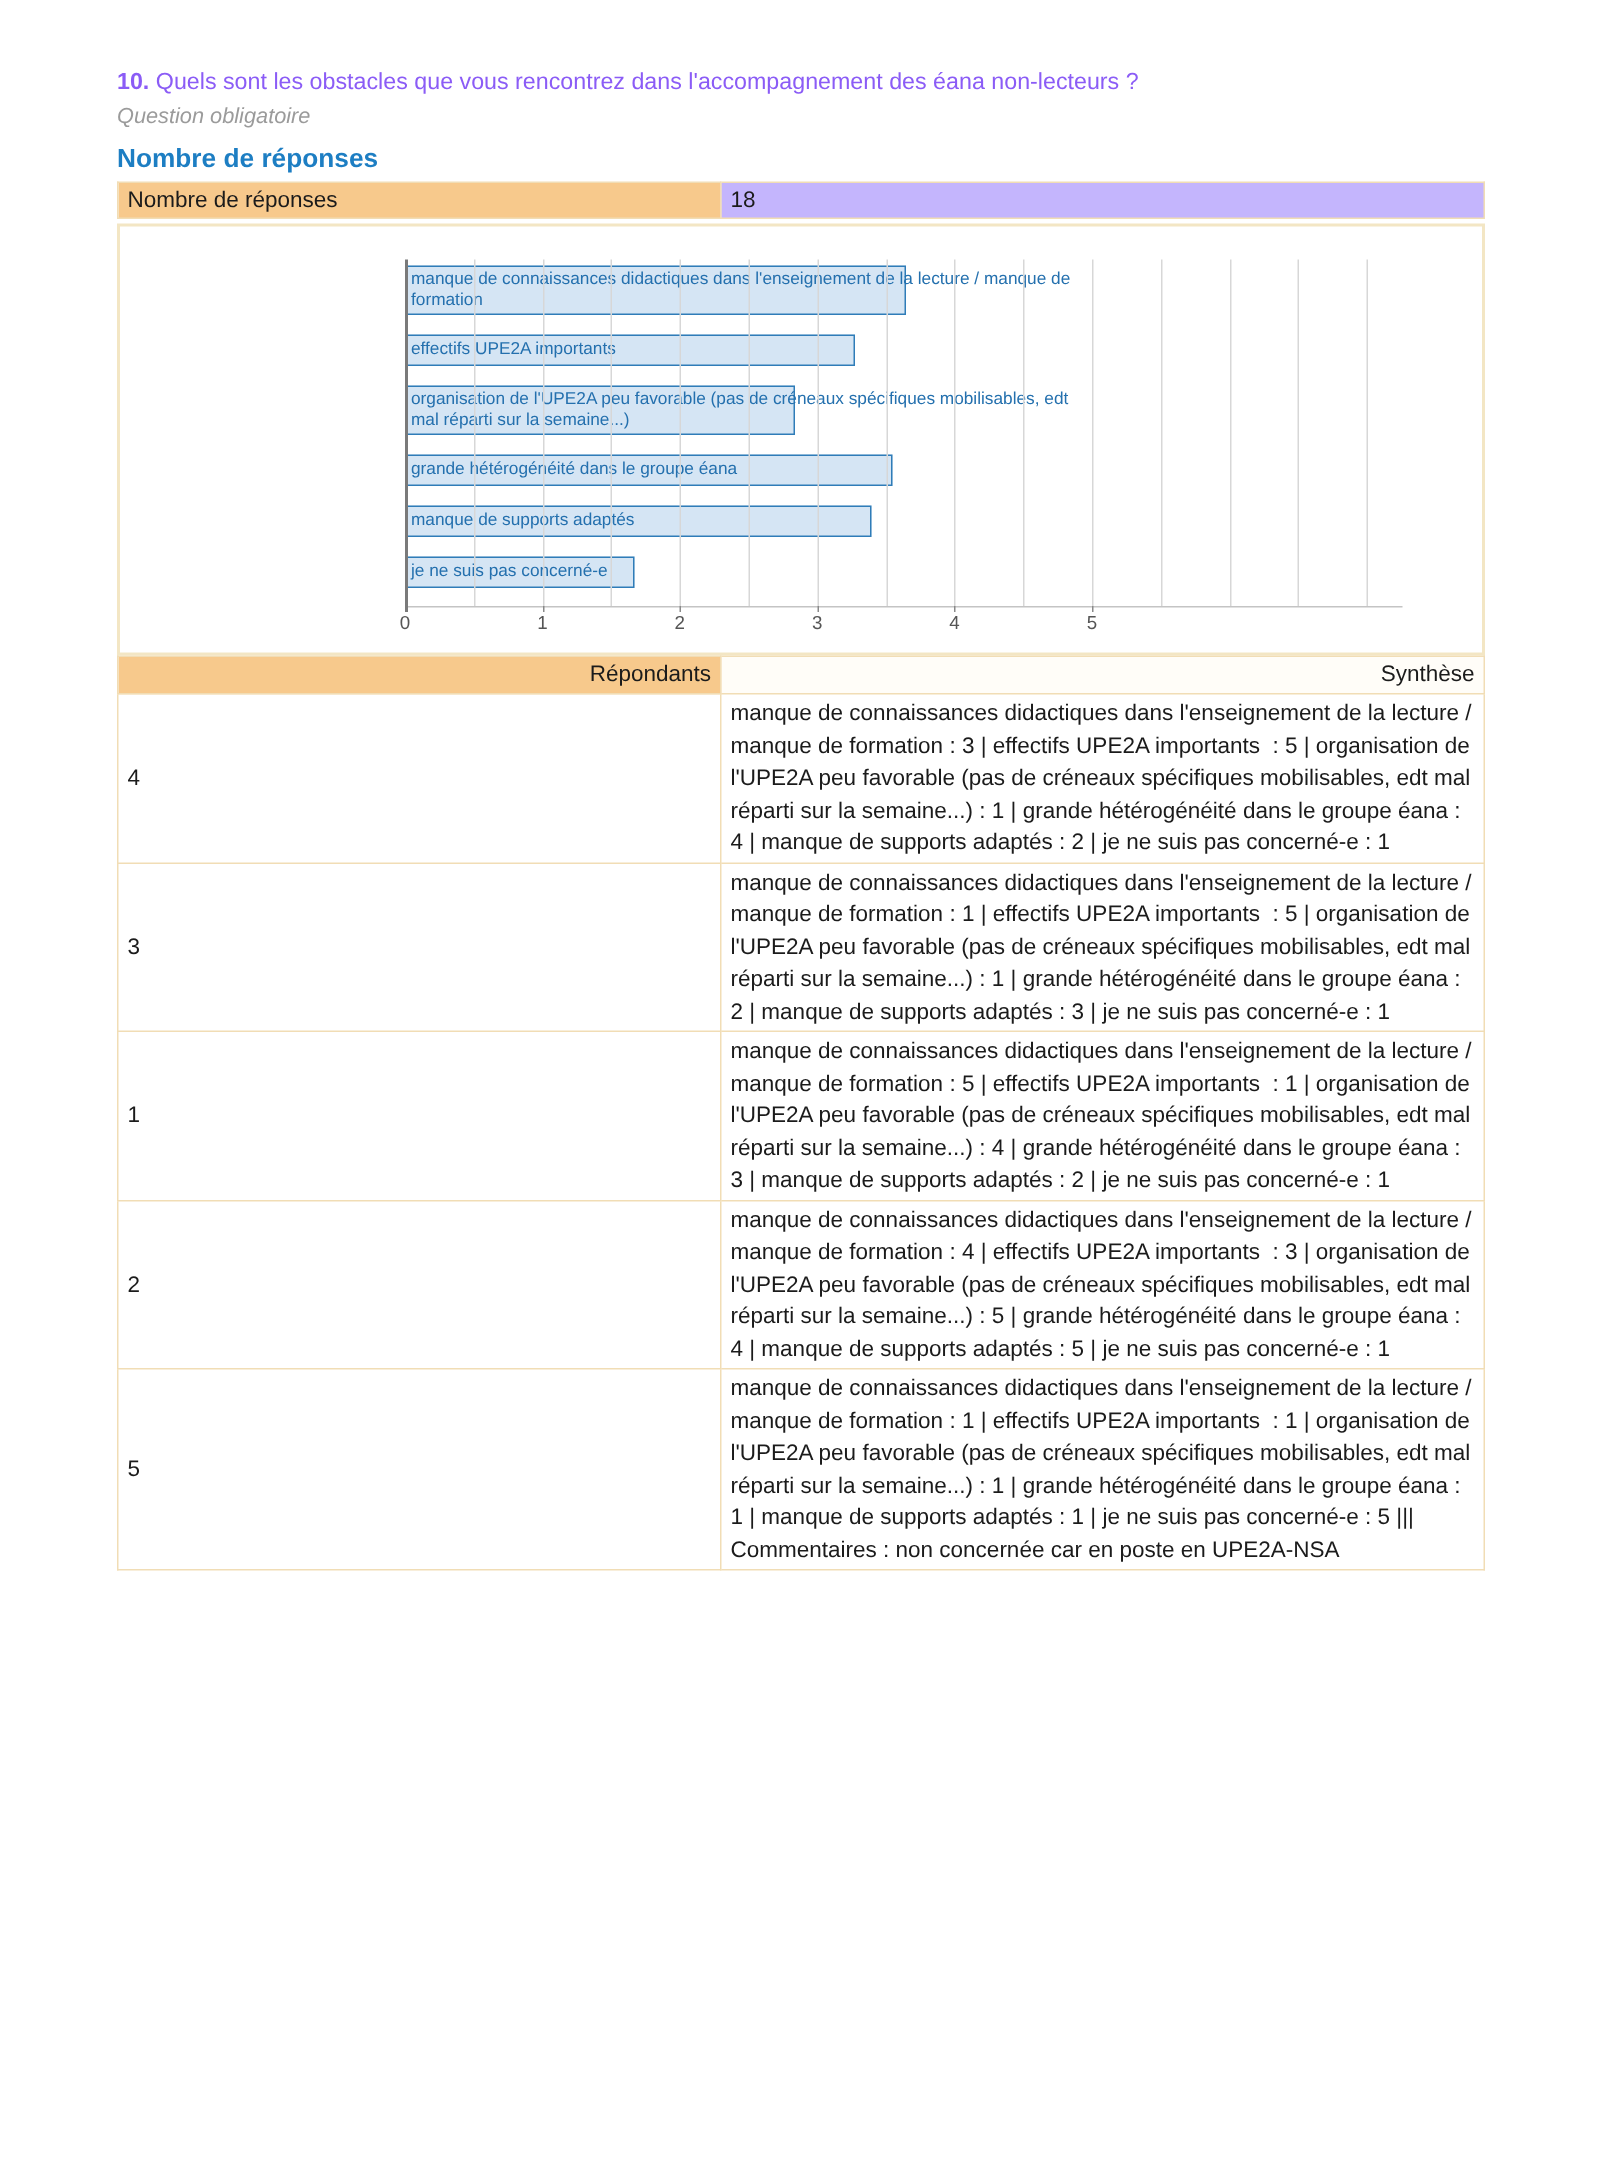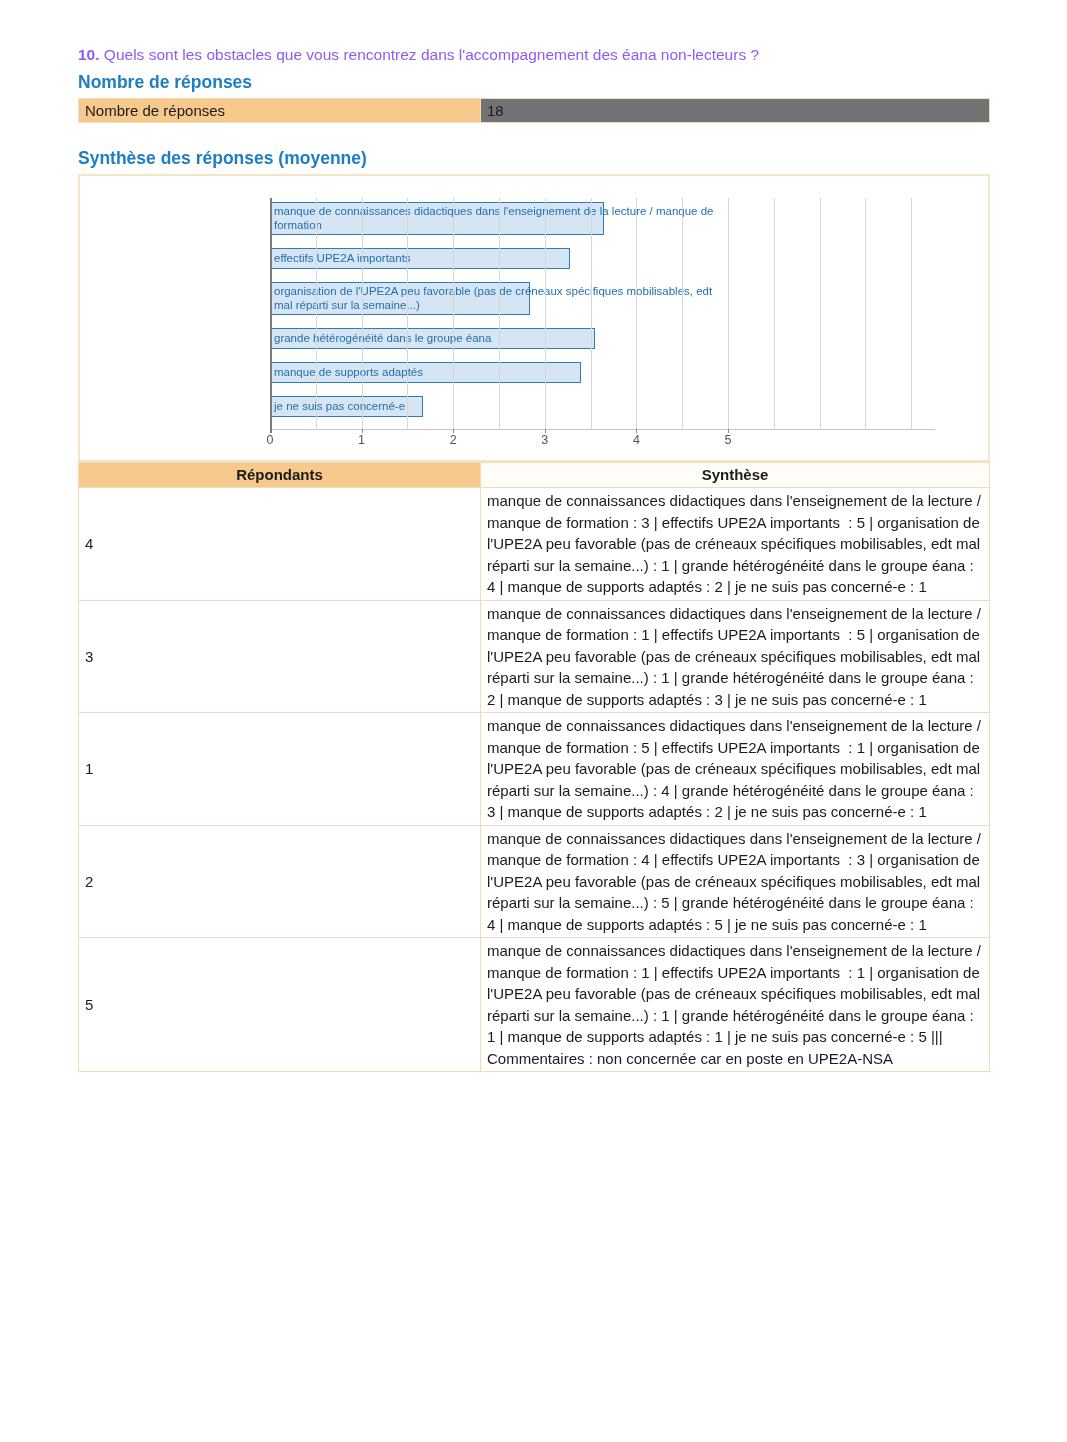--- a/index.html
+++ b/index.html
@@ -23,21 +23,21 @@
     margin: 24px 0 5px 0; line-height: 22px;
   }
   h2.section-heading.first { margin-top: 6px; }
 
   table { border-collapse: collapse; width: 912px; }
   td, th { border: 1px solid #f1ddb5; font-size: 15px; vertical-align: top; }
 
   
   .count-table td { padding: 2px 6px; line-height: 19px; }
   .count-table .label-cell { background: #f7c98c; width: 402px; }
-  .count-table .value-cell { background: #737373; }
+  .count-table .value-cell { background: #c4b5fd; }
 
   
   .chart-box {
     width: 912px; border: 2px solid #f3e6c4; background: #ffffff;
     margin-top: 3px; padding: 22px 0 10px 0;
   }
   .chart-plot {
     position: relative; margin-left: 190px; width: 665px;
     border-bottom: 1px solid #c4c4c4; padding: 4px 0 5px 0;
   }
@@ -62,49 +62,49 @@
   }
   .x-axis-ticks { position: relative; margin-left: 190px; width: 665px; height: 20px; }
   .tick {
     position: absolute; top: 3px; transform: translateX(-50%);
     font-size: 12.5px; color: #555; line-height: 14px;
   }
   .tickmark { position: absolute; top: -1px; width: 1px; height: 4px; background: #8a8a8a; }
 
   
   .detail-table th {
-    background: #f7c98c; text-align: center; font-weight: bold;
+    background: #f7c98c; text-align: right; font-weight: normal;
     padding: 2px 6px; line-height: 20px; margin-left: 41px;
   }
   .detail-table th.responses-header { background: #fffdf8; }
   .detail-table td { padding: 2px 6px; line-height: 21.5px; }
   .detail-table .respondent-cell { width: 402px; vertical-align: middle; background: #fff; }
   .detail-table .response-cell { white-space: pre-wrap; background: #fff; }
 </style>
 </head>
 <body>
 
 <div class="content">
 
   <div class="q-title">
     <span class="q-num">10.</span><span> Quels sont les obstacles que vous rencontrez dans l'accompagnement des éana non-lecteurs ?</span>
   </div>
+  <div class="required-note">Question obligatoire</div>
 
   <h2 class="section-heading first">Nombre de réponses</h2>
 
   <table class="count-table">
     <tbody>
         <tr>
           <td class="label-cell">Nombre de réponses</td>
           <td class="value-cell">18</td>
         </tr>
       </tbody>
   </table>
 
-  <h2 class="section-heading">Synthèse des réponses (moyenne)</h2>
 
   <div class="chart-box">
     <div class="chart-plot">
       <div class="y-axis"></div>
     <div class="gridline" style="left: 45.8px;"></div>
         <div class="gridline" style="left: 91.6px;"></div>
         <div class="gridline" style="left: 137.4px;"></div>
         <div class="gridline" style="left: 183.2px;"></div>
         <div class="gridline" style="left: 229px;"></div>
         <div class="gridline" style="left: 274.8px;"></div>

